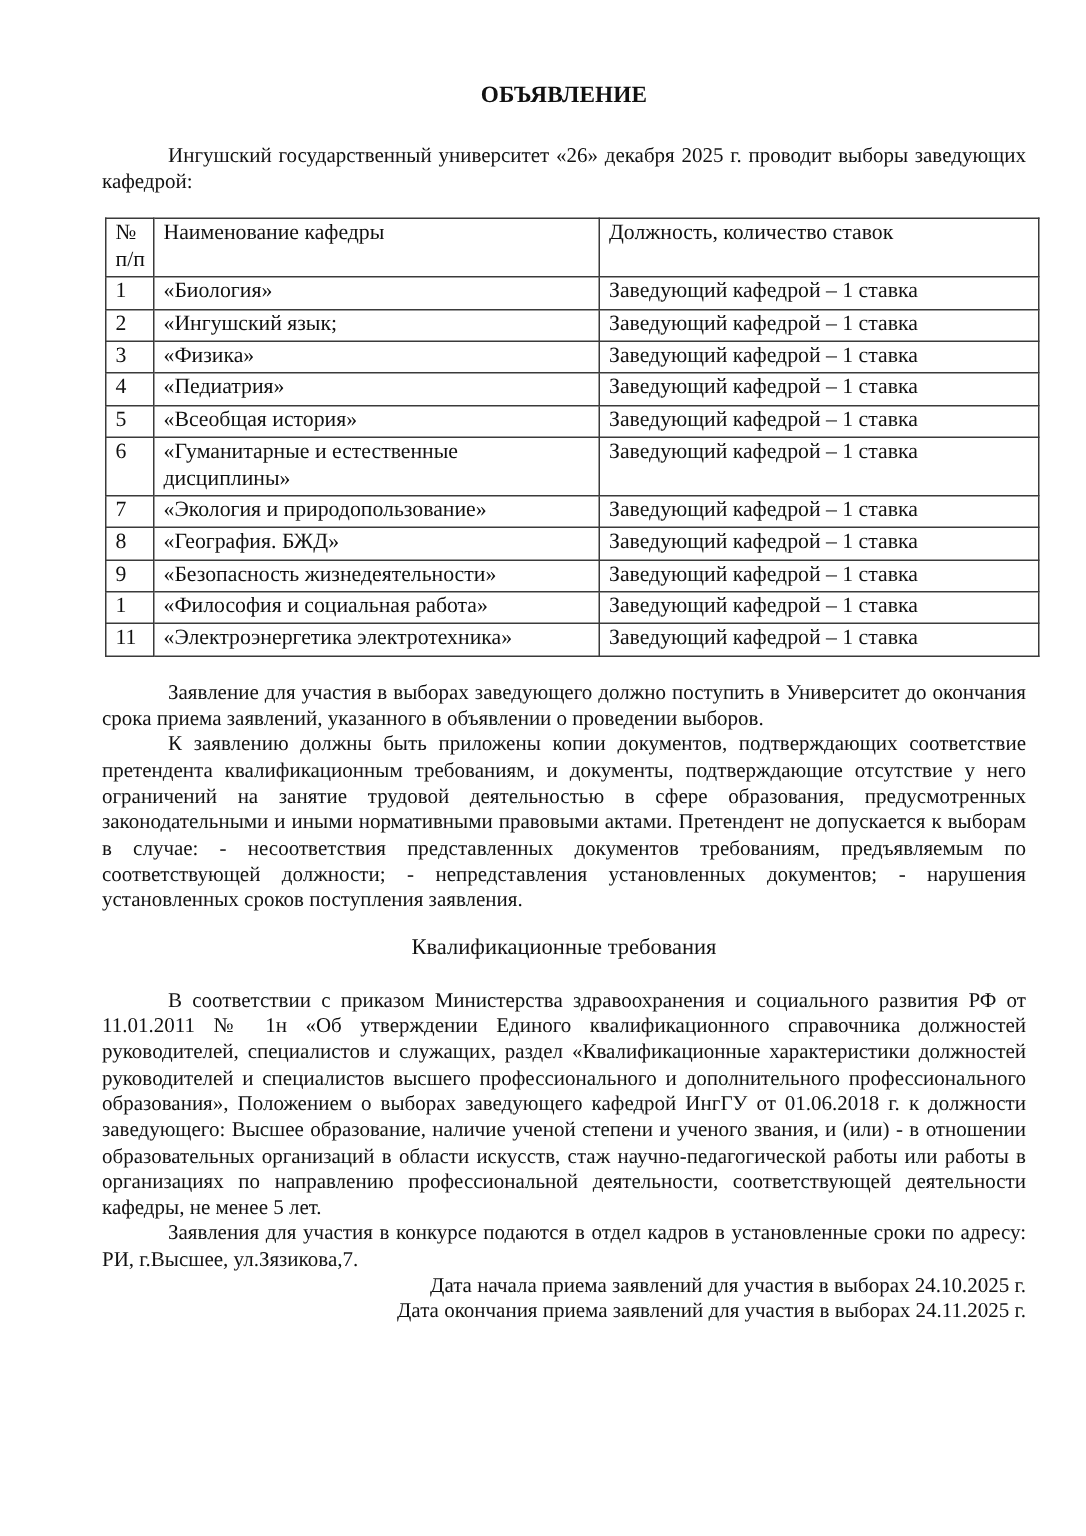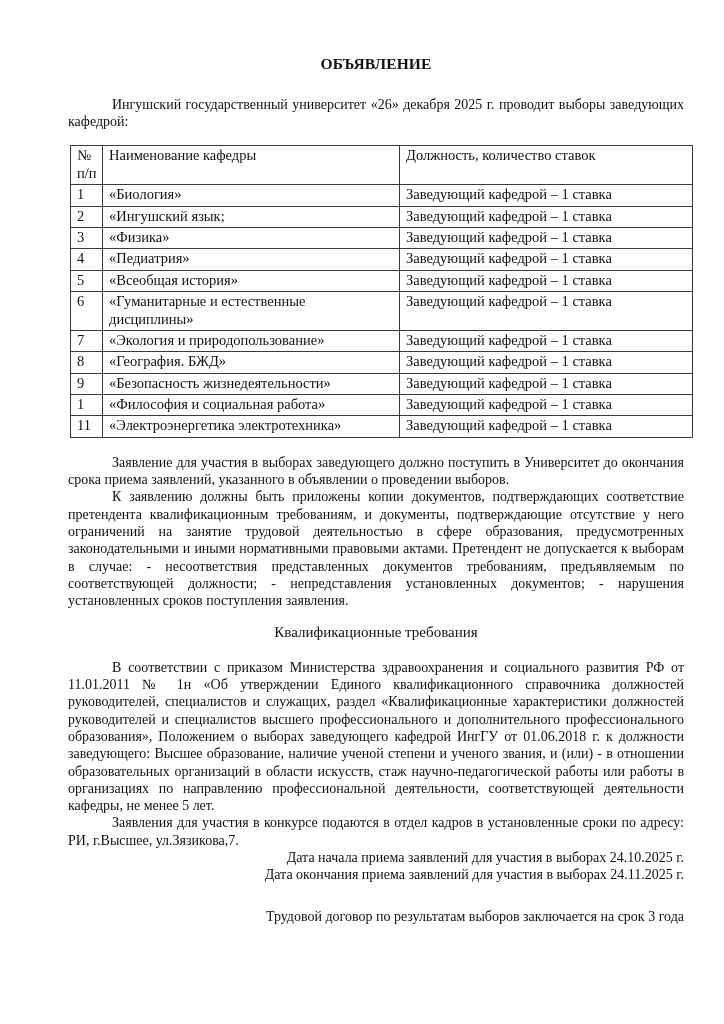--- a/index.html
+++ b/index.html
@@ -186,15 +186,14 @@
   <p class="para tight">К заявлению должны быть приложены копии документов, подтверждающих соответствие претендента квалификационным требованиям, и документы, подтверждающие отсутствие у него ограничений на занятие трудовой деятельностью в сфере образования, предусмотренных законодательными и иными нормативными правовыми актами. Претендент не допускается к выборам в случае:  - несоответствия представленных документов требованиям, предъявляемым по соответствующей должности; - непредставления установленных документов; - нарушения установленных сроков поступления заявления.</p>
 
   <div class="spacer-md"></div>
   <h3 class="section-heading">Квалификационные требования</h3>
 
   <p class="para gap-after-heading">В соответствии с приказом Министерства здравоохранения и социального развития РФ от 11.01.2011 № 1н «Об утверждении Единого квалификационного справочника должностей руководителей, специалистов и служащих, раздел «Квалификационные характеристики должностей руководителей и специалистов высшего профессионального и дополнительного профессионального образования», Положением о выборах заведующего кафедрой ИнгГУ от 01.06.2018 г. к должности заведующего: Высшее образование, наличие ученой степени и ученого звания, и (или) - в отношении образовательных организаций в области искусств, стаж научно-педагогической работы или работы в организациях по направлению профессиональной деятельности, соответствующей деятельности кафедры, не менее 5 лет.</p>
   <p class="para tight">Заявления для участия в конкурсе подаются в отдел кадров в установленные сроки по адресу: РИ, г.Высшее, ул.Зязикова,7.</p>
   <p class="para plain tight">Дата начала приема заявлений для участия в выборах 24.10.2025 г.</p>
   <p class="para plain tight">Дата окончания  приема заявлений для участия в выборах 24.11.2025 г.</p>
 
-  <p class="para plain final-para">Трудовой договор по результатам выборов заключается на срок 3 года</p>
 
 </div>
 
 </body></html>

